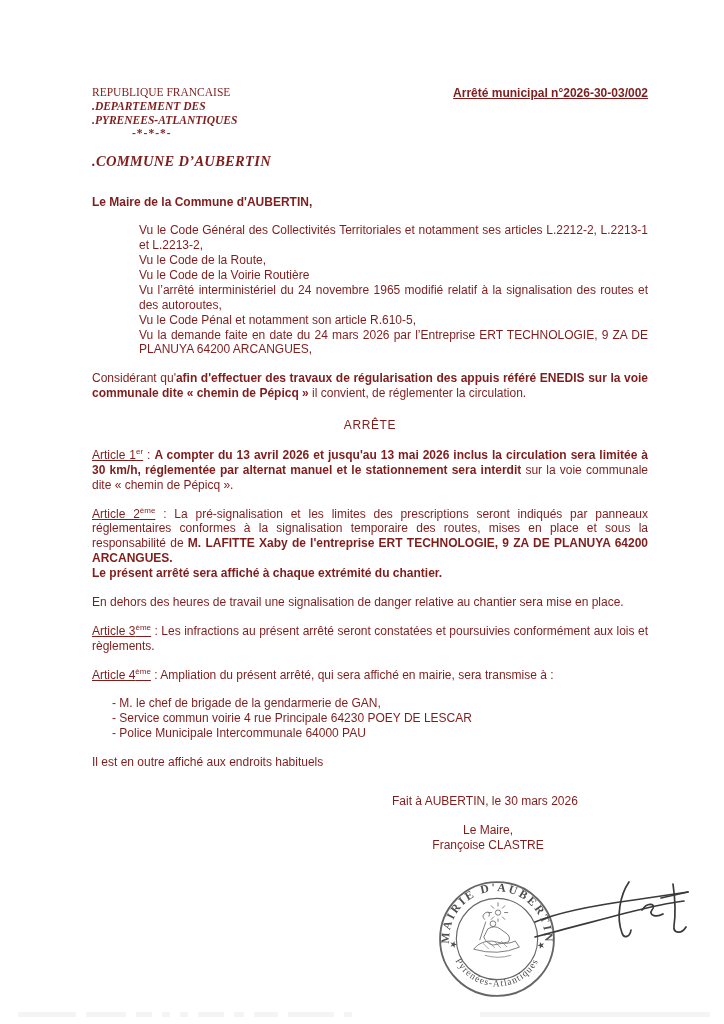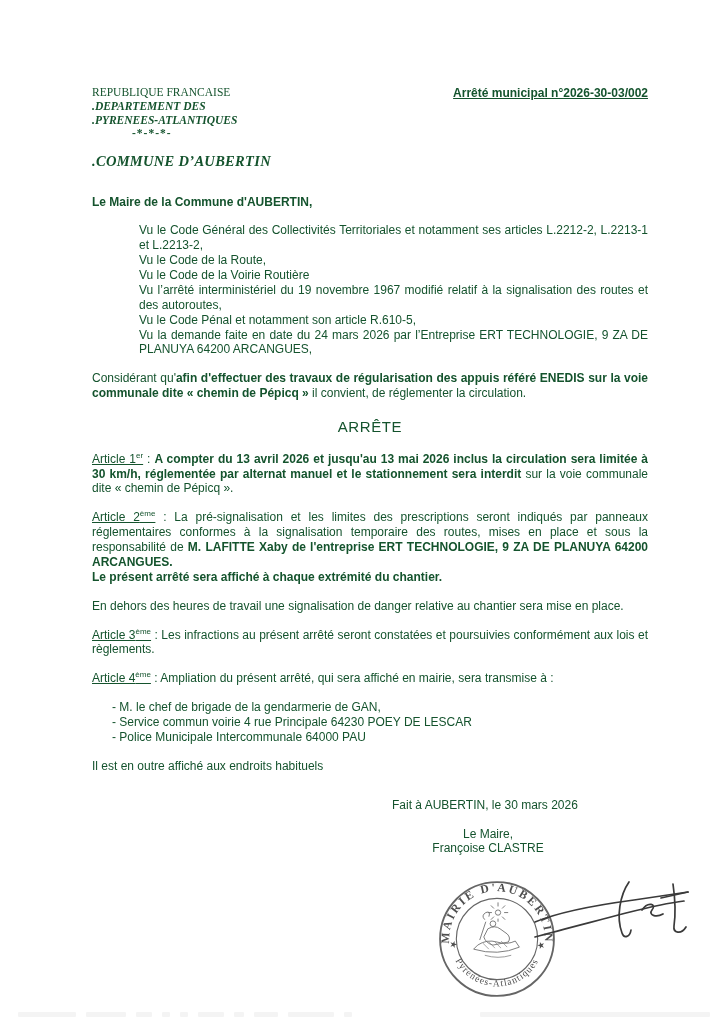--- a/index.html
+++ b/index.html
@@ -1,20 +1,20 @@
 <!DOCTYPE html>
 <html lang="fr"><head>
 <meta charset="utf-8">
 <style>
   html,body { margin:0; padding:0; background:#ffffff; }
   .page {
     position:relative; width:724px; height:1024px; margin:0 auto;
     background:#ffffff; overflow:hidden;
     font-family:"Liberation Sans", sans-serif;
-    font-size:12px; line-height:1.24; color:#14532d;
+    font-size:12px; line-height:1.24; color:#7f1d1d;
   }
   .content { position:absolute; left:92px; top:86px; width:556px; }
 
   
   .hdr { display:flex; justify-content:space-between; align-items:flex-start; }
   .hdr-left { font-family:"Liberation Serif", serif; font-size:11.5px; line-height:1.2; }
   .hdr-dept { font-weight:bold; font-style:italic; }
   .hdr-stars { font-weight:bold; margin-left:40px; letter-spacing:1px; }
   .hdr-commune {
     font-family:"Liberation Serif", serif; font-weight:bold; font-style:italic;
@@ -28,21 +28,21 @@
   .maire { font-weight:bold; margin-top:24px; margin-bottom:14px; }
 
   .vu-block { margin-bottom:14px;margin-left:47px; }
   .vu { text-align:justify; }
 
   p.para { margin:0 0 14px 0; text-align:justify; }
   .u { text-decoration:underline; }
   sup { font-size:8px; line-height:0; }
   b { font-weight:bold; }
 
-  .decree-heading { text-align:center; margin:17px 0 15px 0; font-size:15px; letter-spacing:.6px; }
+  .decree-heading { text-align:center; margin:17px 0 15px 0; font-size:12px; letter-spacing:.6px; }
 
   .amp-list { margin:0 0 14px 0; }
   .amp-item { text-indent:20px; text-align:justify; }
 
   .fait-a { margin-top:24px; margin-left:300px; }
   .sig-block { margin-top:14px; margin-left:296px; width:200px; text-align:center; }
 
   .seal-wrap { position:absolute; left:436px; top:878px; width:122px; height:122px; }
   .signature-wrap { position:absolute; left:532px; top:874px; width:165px; height:90px; }
 
@@ -68,21 +68,21 @@
       <div class="hdr-right">Arrêté municipal n°2026-30-03/002</div>
     </div>
 
 
     <div class="maire">Le Maire de la Commune d'AUBERTIN,</div>
 
     <div class="vu-block">
       <div class="vu">Vu le Code Général des Collectivités Territoriales et notamment ses articles L.2212-2, L.2213-1 et L.2213-2,</div>
       <div class="vu">Vu le Code de la Route,</div>
       <div class="vu">Vu le Code de la Voirie Routière</div>
-      <div class="vu">Vu l’arrêté interministériel du 19 novembre 1967 modifié relatif à la signalisation des routes et des autoroutes,</div>
+      <div class="vu">Vu l’arrêté interministériel du 24 novembre 1965 modifié relatif à la signalisation des routes et des autoroutes,</div>
       <div class="vu">Vu le Code Pénal et notamment son article R.610-5,</div>
       <div class="vu">Vu la demande faite en date du 24 mars 2026 par l’Entreprise ERT TECHNOLOGIE, 9 ZA DE PLANUYA 64200 ARCANGUES,</div>
     </div>
 
     <p class="para"><span>Considérant qu'</span><b>afin d'effectuer des travaux de régularisation des appuis référé ENEDIS sur la voie communale dite « chemin de Pépicq »</b><span> il convient, de réglementer la circulation.</span></p>
 
     <div class="decree-heading">ARRÊTE</div>
 
     <p class="para"><span class="u"><span>Article 1</span><sup>er</sup></span><span> : </span><b>A compter du 13 avril 2026 et jusqu'au 13 mai 2026 inclus la circulation sera limitée à 30 km/h, réglementée par alternat manuel et le stationnement sera interdit</b><span> sur la voie communale dite « chemin de Pépicq ».</span></p>
 

